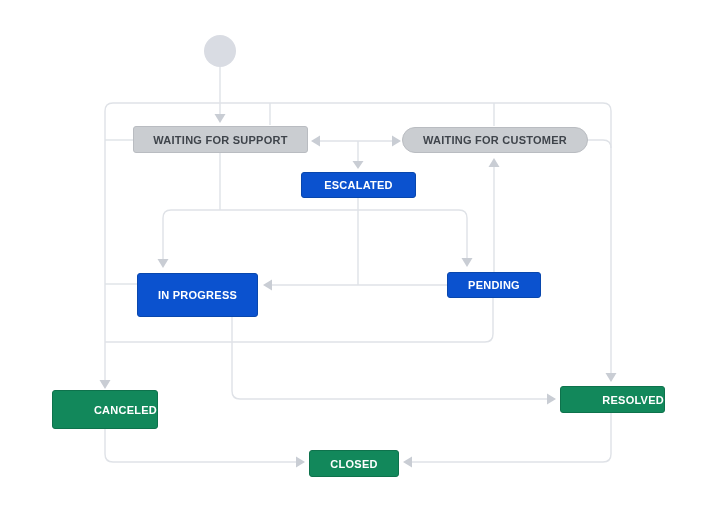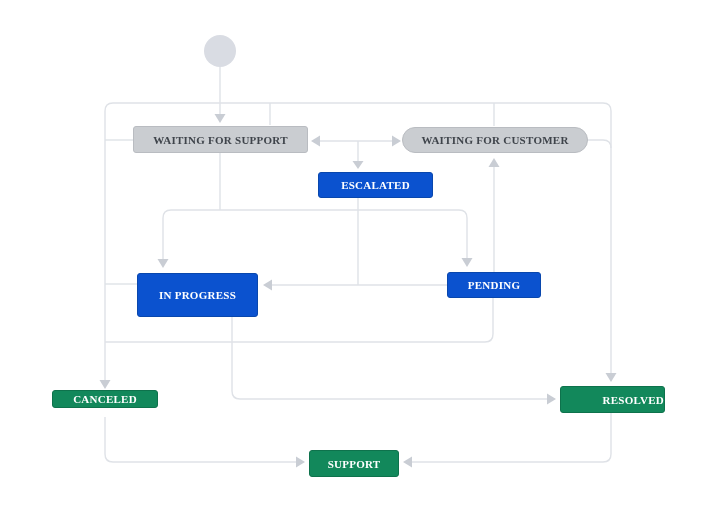--- a/index.html
+++ b/index.html
@@ -29,21 +29,20 @@
     align-items: center;
     justify-content: center;
     border-radius: 3px;
     border: 1px solid transparent;
     font-size: 11px;
     font-weight: 700;
     letter-spacing: 0.25px;
     white-space: nowrap;
     cursor: default;
     user-select: none;
-    font-family: Liberation Serif, serif;
   }
 </style>
 </head>
 <body>
 
 <div id="stage" style="background-color: rgb(255, 255, 255);">
 
   <svg id="edges-svg" viewBox="0 0 721 522" xmlns="http://www.w3.org/2000/svg">
 
     <g style="stroke: rgb(223, 226, 231);">
@@ -88,37 +87,37 @@
   </svg>
 
   <div class="status-node" style="left: 133px; top: 126px; width: 175px; height: 27px; background-color: rgb(202, 205, 209); border-color: rgb(185, 188, 193); color: rgb(63, 68, 75);">
     <span>WAITING FOR SUPPORT</span>
   </div>
 
   <div class="status-node" style="left: 402px; top: 127px; width: 186px; height: 26px; background-color: rgb(202, 205, 209); border-color: rgb(185, 188, 193); color: rgb(63, 68, 75); border-radius: 13px;">
     <span>WAITING FOR CUSTOMER</span>
   </div>
 
-  <div class="status-node" style="left: 318px; top: 172px; width: 115px; height: 26px; background-color: rgb(11, 82, 207); border-color: rgb(9, 71, 173); color: rgb(255, 255, 255);">
+  <div class="status-node" style="left: 301px; top: 172px; width: 115px; height: 26px; background-color: rgb(11, 82, 207); border-color: rgb(9, 71, 173); color: rgb(255, 255, 255);">
     <span>ESCALATED</span>
   </div>
 
   <div class="status-node" style="left: 137px; top: 273px; width: 121px; height: 44px; background-color: rgb(11, 82, 207); border-color: rgb(9, 71, 173); color: rgb(255, 255, 255);">
     <span>IN PROGRESS</span>
   </div>
 
   <div class="status-node" style="left: 447px; top: 272px; width: 94px; height: 26px; background-color: rgb(11, 82, 207); border-color: rgb(9, 71, 173); color: rgb(255, 255, 255); text-align: center;">
     <span>PENDING</span>
   </div>
 
-  <div class="status-node" style="left: 52px; top: 390px; width: 106px; height: 18px; background-color: rgb(18, 136, 91); border-color: rgb(14, 114, 76); color: rgb(255, 255, 255);">
+  <div class="status-node" style="left: 52px; top: 390px; width: 106px; height: 39px; background-color: rgb(18, 136, 91); border-color: rgb(14, 114, 76); color: rgb(255, 255, 255); justify-content: flex-end;">
     <span>CANCELED</span>
   </div>
 
   <div class="status-node" style="left: 560px; top: 386px; width: 105px; height: 27px; background-color: rgb(18, 136, 91); border-color: rgb(14, 114, 76); color: rgb(255, 255, 255); justify-content: flex-end;">
     <span>RESOLVED</span>
   </div>
 
   <div class="status-node" style="left: 309px; top: 450px; width: 90px; height: 27px; background-color: rgb(18, 136, 91); border-color: rgb(14, 114, 76); color: rgb(255, 255, 255);">
-    <span>SUPPORT</span>
+    <span>CLOSED</span>
   </div>
 
 </div>
 
 </body></html>

